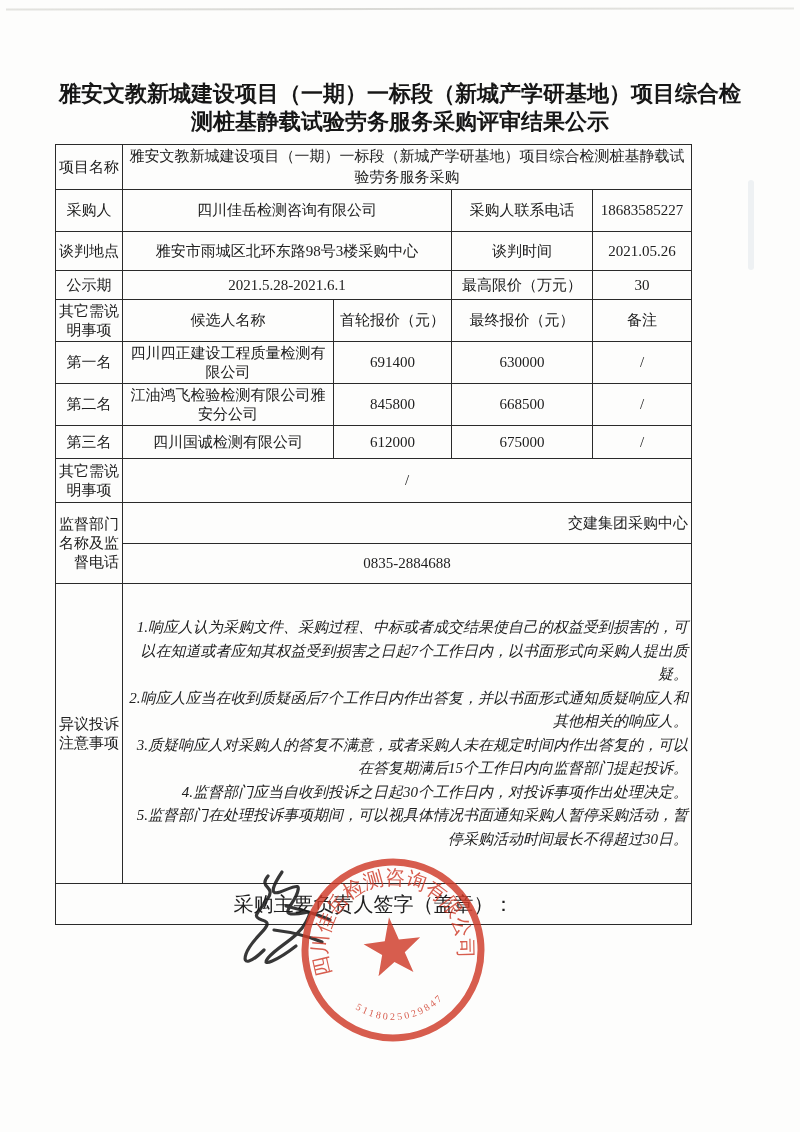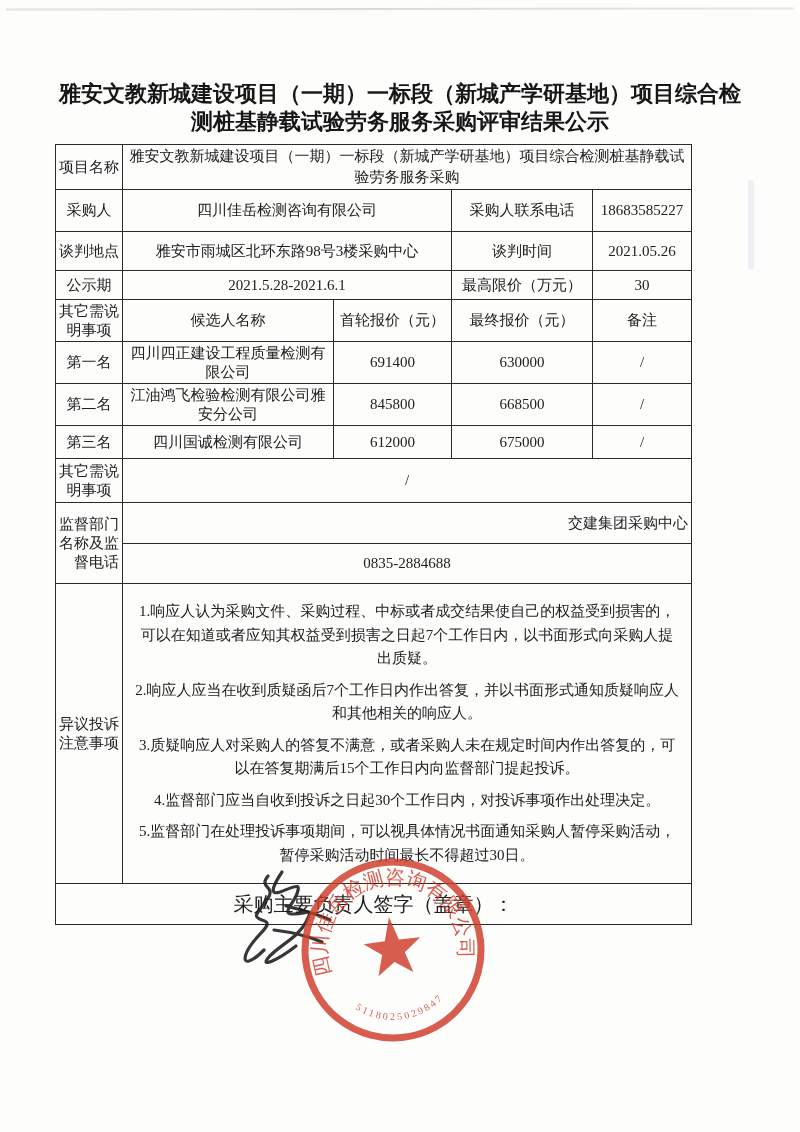--- a/index.html
+++ b/index.html
@@ -44,22 +44,23 @@
   tr.r-cand2 td{height:39px;}
   tr.r-cand3 td{height:30px;}
   tr.r-other td{height:41px;}
   tr.r-sup1 td{height:38px;text-align:right;}
   tr.r-sup2 td{height:37px;}
   tr.r-objection td{height:297px;}
   tr.r-sign td{height:38px;}
   .proj-val{line-height:21px;}
   .objection-cell{text-align:left;vertical-align:middle;}
   .objection-block p{
-    margin:8px;font-size:15px;line-height:23.5px;text-align:center;
+    margin:0;font-size:15px;line-height:23.5px;text-align:right;
     text-justify:inter-ideograph;
+    font-style:italic;
   }
   .sign-cell{text-align:left;padding-left:8px;font-size:20px;}
   .stamp{
     position:absolute;left:293px;top:850px;width:200px;height:200px;
     opacity:0.82;transform:rotate(-7deg);pointer-events:none;
   }
   .stamp text{font-family:"Liberation Serif","DejaVu Serif",serif;}
   .signature{
     position:absolute;left:238px;top:862px;width:140px;height:120px;
     pointer-events:none;

